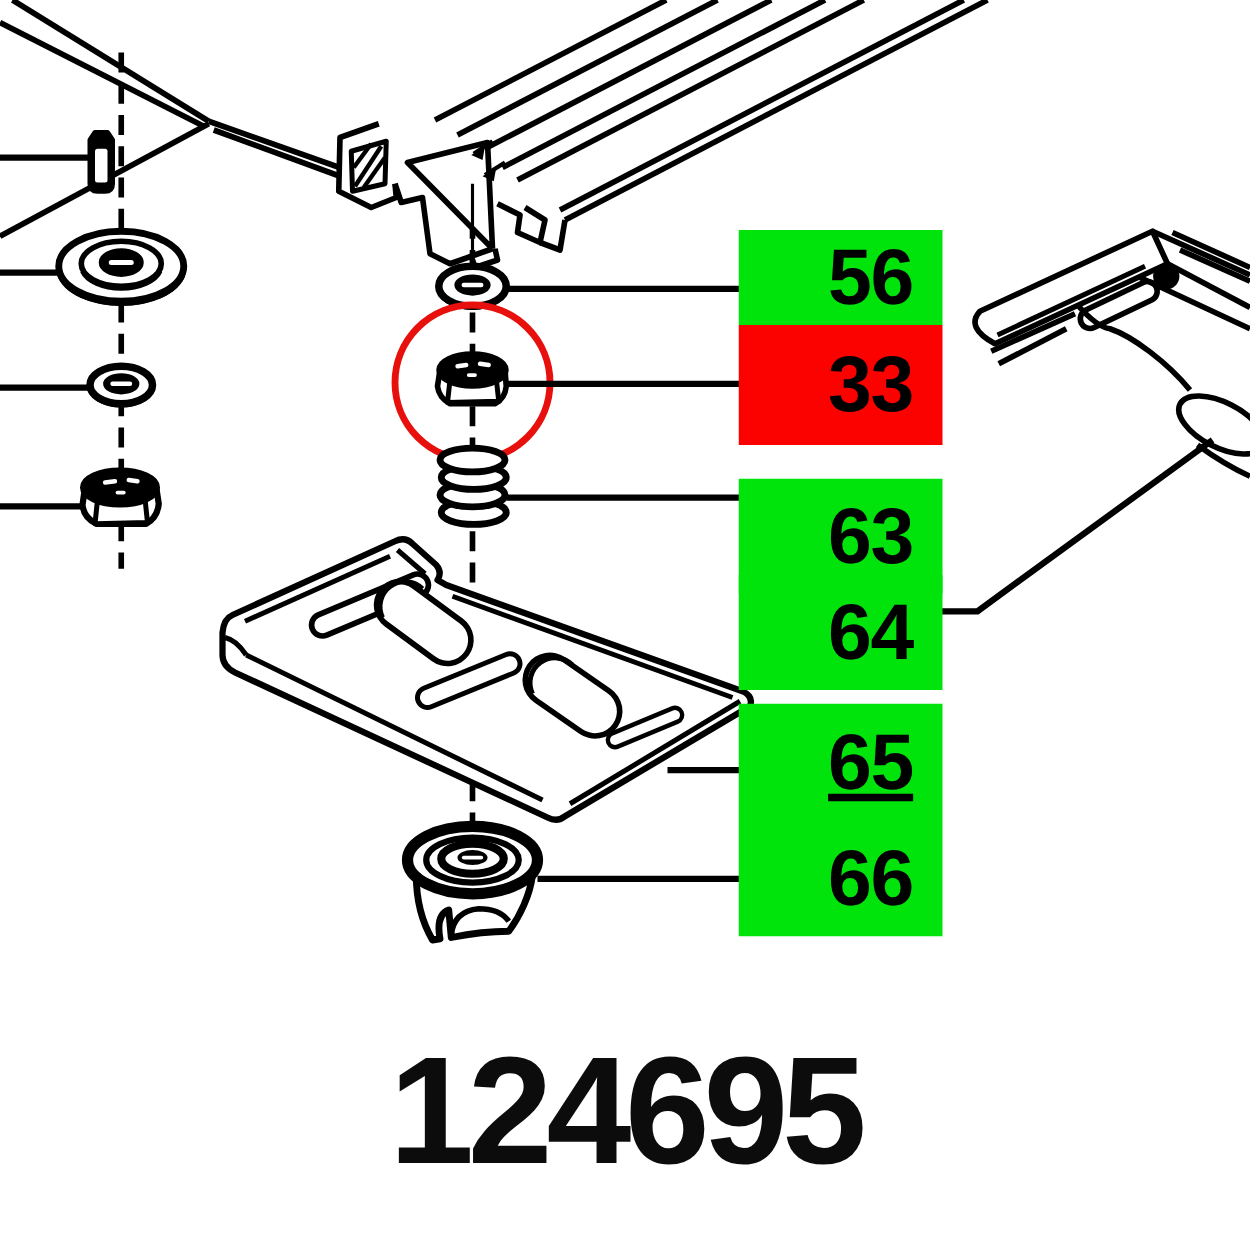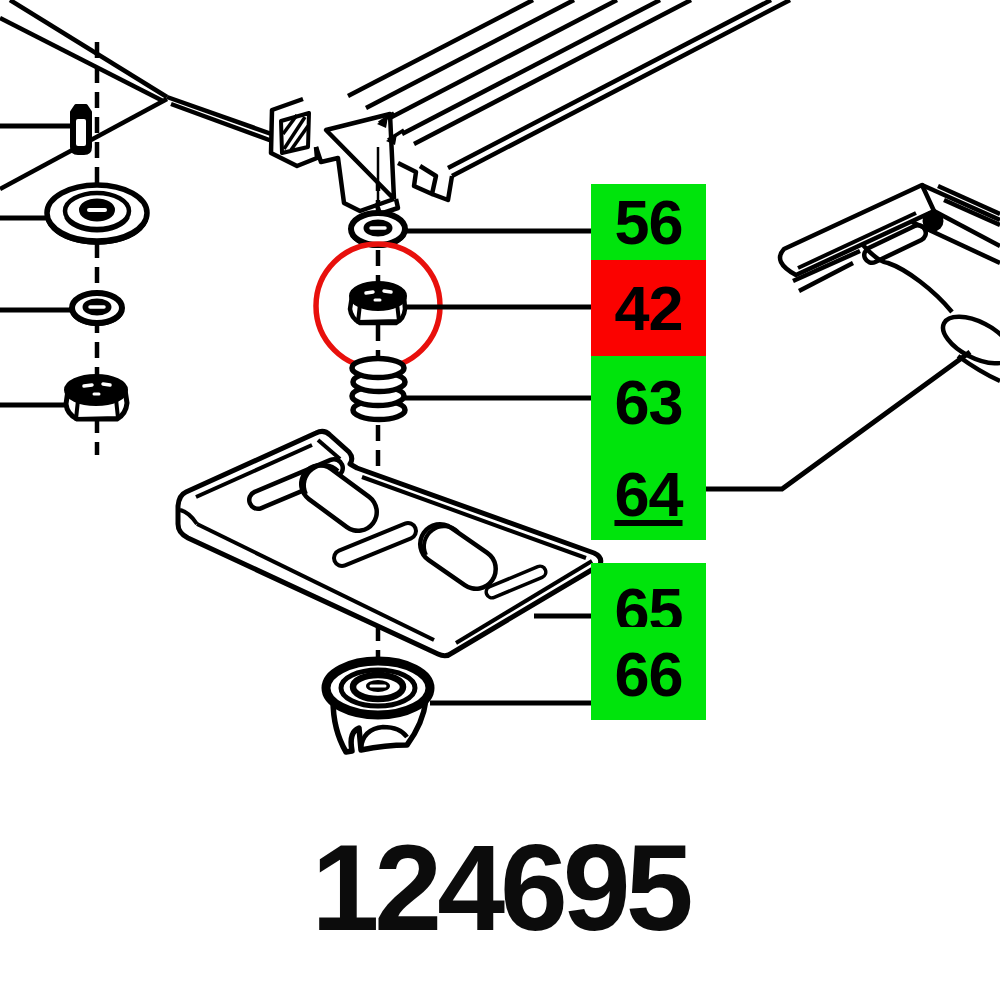--- a/index.html
+++ b/index.html
@@ -1,27 +1,27 @@
 <!DOCTYPE html>
 <html><head>
 <meta charset="utf-8">
 <style>
   html,body{margin:0;padding:0;background:#fff;}
   body{position:relative;width:1000px;height:1000px;overflow:hidden;
        font-family:"Liberation Sans","DejaVu Sans",sans-serif;}
   svg{position:absolute;left:0;top:0;}
   .lb{position:absolute;left:591px;width:115px;display:flex;align-items:center;
       justify-content:center;font-weight:700;font-size:63px;color:#000;
-      letter-spacing:-1px;user-select:none;}
+      letter-spacing:-1px;user-select:none;padding-left:48px;}
   .lb56{top:184px;height:76px;}
   .lb62{top:260px;height:96px;}
   .lb63{top:356px;height:92px;}
-  .lb64{top:448px;height:92px;text-decoration:underline;}
+  .lb64{top:460px;height:92px;}
   .lb65{top:563px;height:93px;text-decoration:underline;}
-  .lb66{top:627px;height:93px;text-align:center;}
+  .lb66{top:656px;height:93px;text-align:center;}
   .footer{position:absolute;left:0;top:818px;width:1000px;text-align:center;
           font-size:122px;font-weight:700;letter-spacing:-5px;color:#0c0c0c;}
 </style>
 </head>
 <body>
 
 <div>
 <svg width="1000" height="1000" viewBox="0 0 1000 1000">
 
   <g stroke="#000" stroke-width="4.5" fill="none">
@@ -188,20 +188,20 @@
     <line x1="403" y1="231" x2="612" y2="231"></line>
     <line x1="406" y1="307" x2="612" y2="307"></line>
     <line x1="405" y1="398" x2="612" y2="398"></line>
     <polyline points="706,489 782,489 970,352"></polyline>
     <line x1="534" y1="616" x2="612" y2="616"></line>
     <line x1="430" y1="703" x2="612" y2="703"></line>
   </g>
 </svg>
 
 <div class="lb lb56" style="background-color: rgb(0, 228, 12);">56</div>
-<div class="lb lb62" style="background-color: rgb(251, 2, 0);">42</div>
-<div class="lb lb63" style="background-color: rgb(0, 228, 12);">63</div>
+<div class="lb lb62" style="background-color: rgb(251, 2, 0);">33</div>
+<div class="lb lb63" style="background-color: rgb(0, 228, 12); margin-top: 27px;">63</div>
 <div class="lb lb64" style="background-color: rgb(0, 228, 12);">64</div>
 <div class="lb lb65" style="background-color: rgb(0, 228, 12);">65</div>
 <div class="lb lb66" style="background-color: rgb(0, 228, 12);">66</div>
 
 <div class="footer">124695</div>
 </div>
 
 </body></html>

